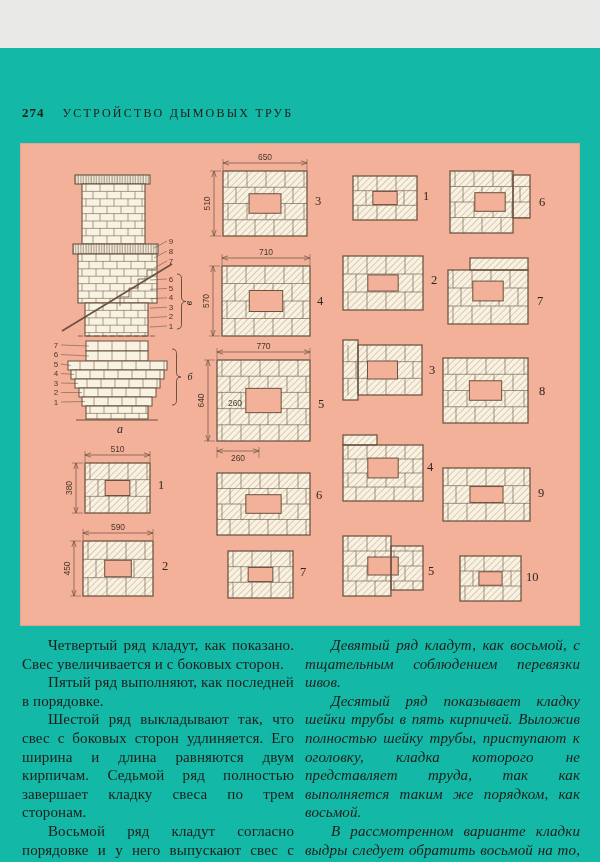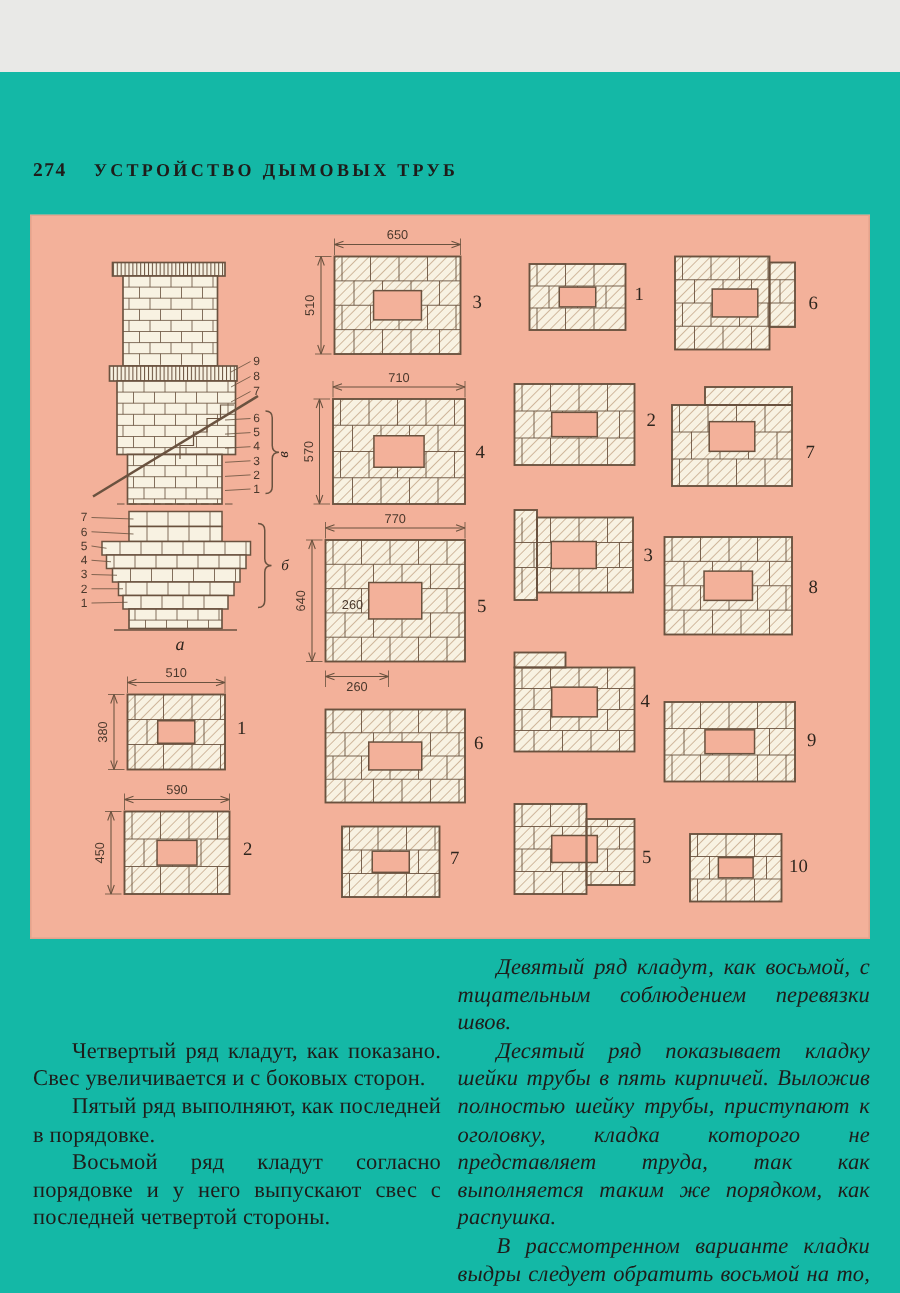--- a/index.html
+++ b/index.html
@@ -1,20 +1,20 @@
 <!DOCTYPE html>
 <html><head>
 <meta charset="utf-8">
 <style>
   html,body{margin:0;padding:0;background:#e9e9e7;}
   #page{position:relative;width:600px;height:862px;background:#14b8a6;overflow:hidden;
         font-family:"Liberation Serif",serif;color:#1e1c1a;margin-top:48px;}
   #header{position:absolute;left:22px;top:57px;width:556px;display:flex;align-items:baseline;}
   #pagenum{font-size:13px;letter-spacing:1px;font-weight:bold;}
-  #runtitle{margin-left:18px;font-size:12px;font-weight:bold;letter-spacing:2.2px;}
+  #runtitle{margin-left:18px;font-size:12px;font-weight:normal;letter-spacing:2.2px;}
   #figure{position:absolute;left:20px;top:95px;width:560px;height:483px;background:#f3b19a;
           box-shadow:inset 0 0 0 1px rgba(150,90,60,.15);}
   #figsvg{position:absolute;left:0;top:0;}
   #textcols{position:absolute;left:22px;top:588px;width:558px;display:flex;gap:11px;align-items:center;}
   .col{text-align:justify;font-size:15px;line-height:18.6px;letter-spacing:.1px;}
   #colL{width:272px;}
   #colR{width:275px;font-style:italic;}
   .col p{margin:0;text-indent:26px;}
   #bluemark{position:absolute;left:257px;top:848px;width:64px;height:10px;background:#2c4d92;}
 </style>
@@ -829,23 +829,24 @@
           <text x="170" y="237" font-size="10" fill="#2f261e" font-family="&quot;Liberation Serif&quot;,serif" text-anchor="middle" font-style="italic">б</text>
           <text x="100" y="290" font-size="12" fill="#2f261e" font-family="&quot;Liberation Serif&quot;,serif" text-anchor="middle" font-style="italic">а</text>
         </g>
       </svg>
   </div>
 
   <div id="textcols">
     <div id="colL" class="col">
         <p>Четвертый ряд кладут, как показано. Свес увеличивается и с боковых сторон.</p>
         <p>Пятый ряд выполняют, как последней в порядовке.</p>
+        <p>Шестой ряд выкладывают так, что свес с боковых сторон удлиняется. Его ширина и длина равняются двум кирпичам. Седьмой ряд полностью завершает кладку свеса по трем сторонам.</p>
         <p>Восьмой ряд кладут согласно порядовке и у него выпускают свес с последней четвертой стороны.</p>
       </div>
     <div id="colR" class="col">
         <p>Девятый ряд кладут, как восьмой, с тщательным соблюдением перевязки швов.</p>
-        <p>Десятый ряд показывает кладку шейки трубы в пять кирпичей. Выложив полностью шейку трубы, приступают к оголовку, кладка которого не представляет труда, так как выполняется таким же порядком, как распушка.</p>
+        <p>Десятый ряд показывает кладку шейки трубы в пять кирпичей. Выложив полностью шейку трубы, приступают к оголовку, кладка которого не представляет труда, так как выполняется таким же порядком, как восьмой.</p>
         <p>В рассмотренном варианте кладки выдры следует обратить восьмой на то, что ее правая сторона, начиная со</p>
       </div>
   </div>
 
   <div id="bluemark" style="background: rgb(44, 77, 146);"></div>
 </div>
 
 </body></html>

